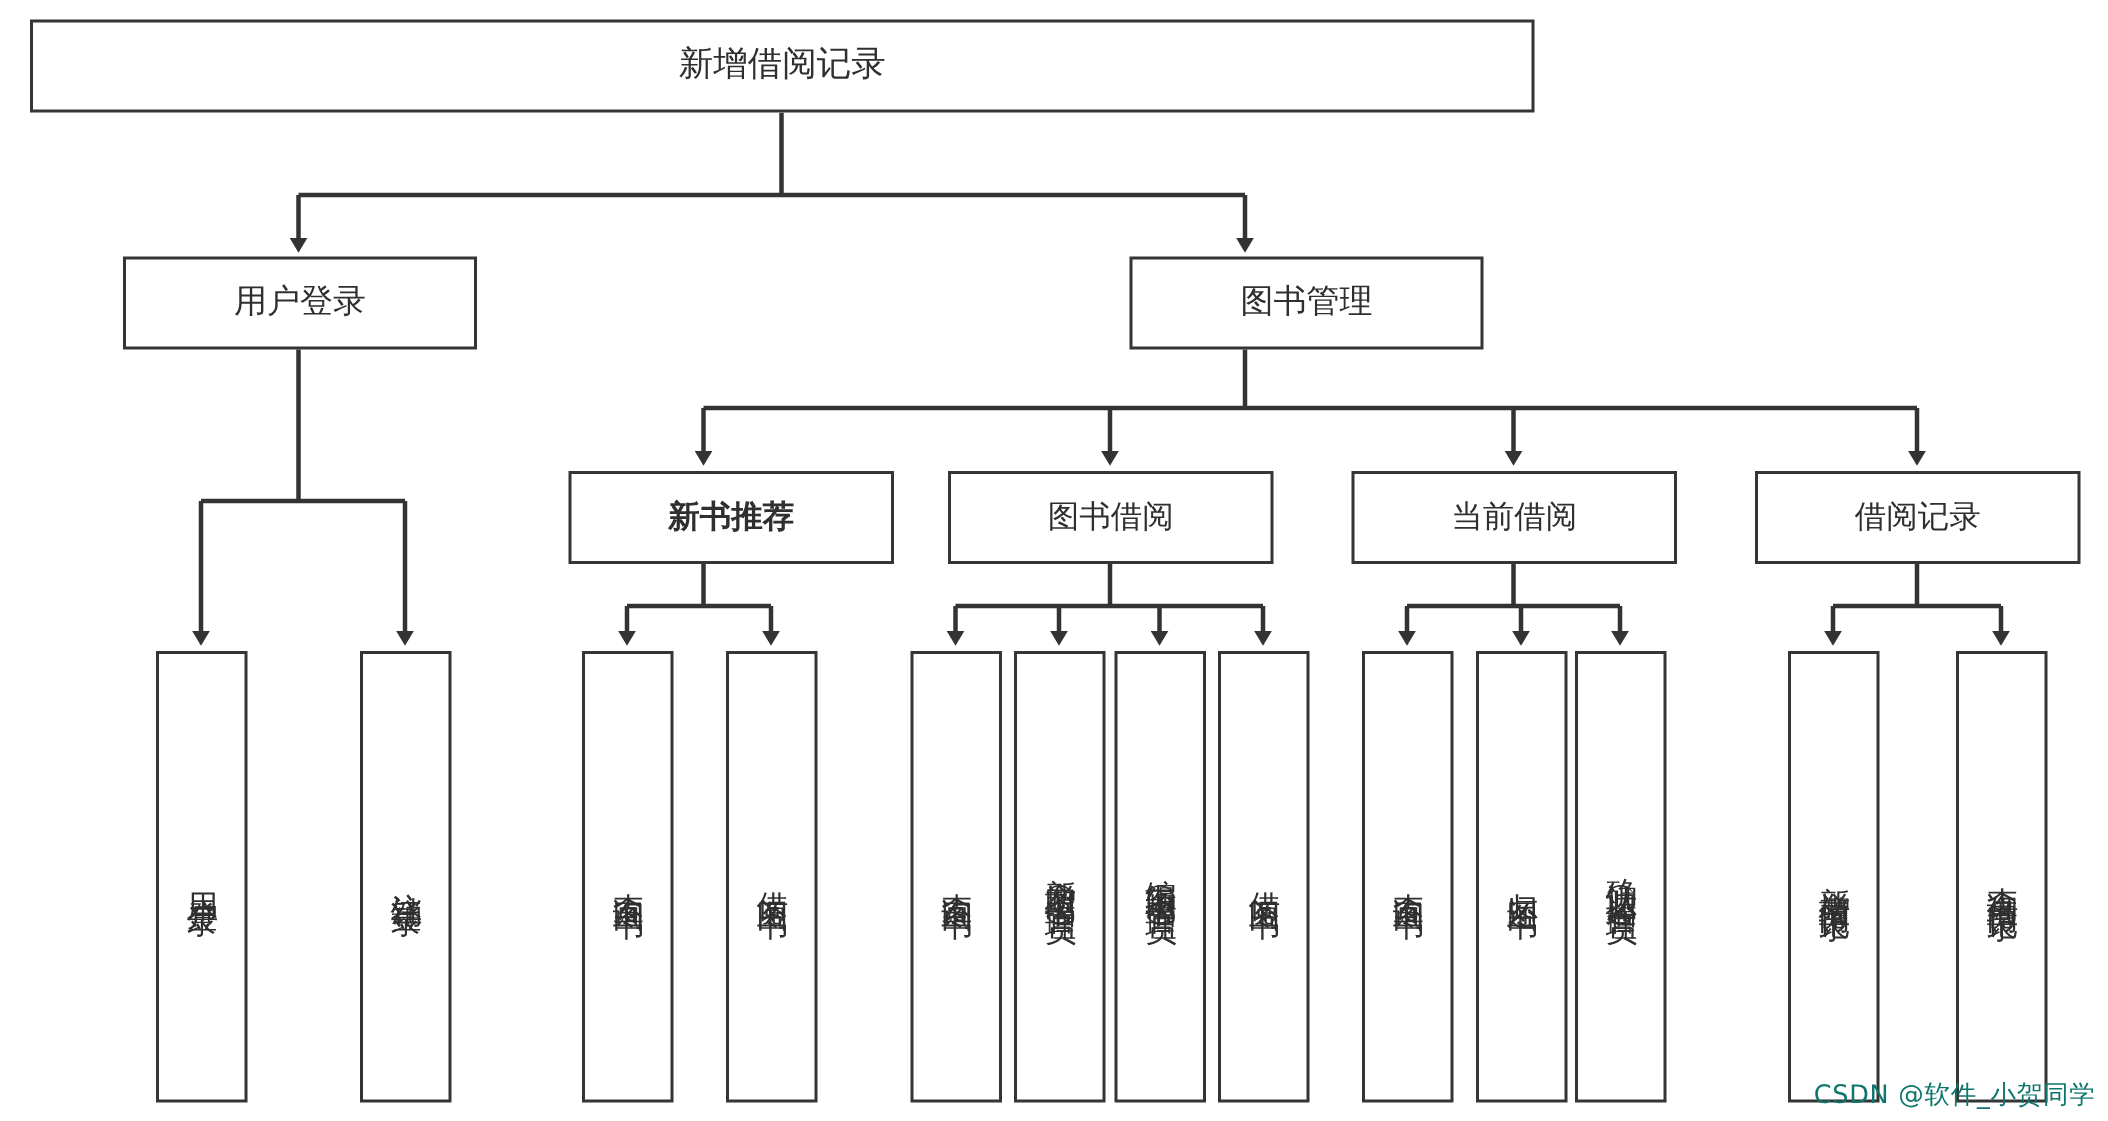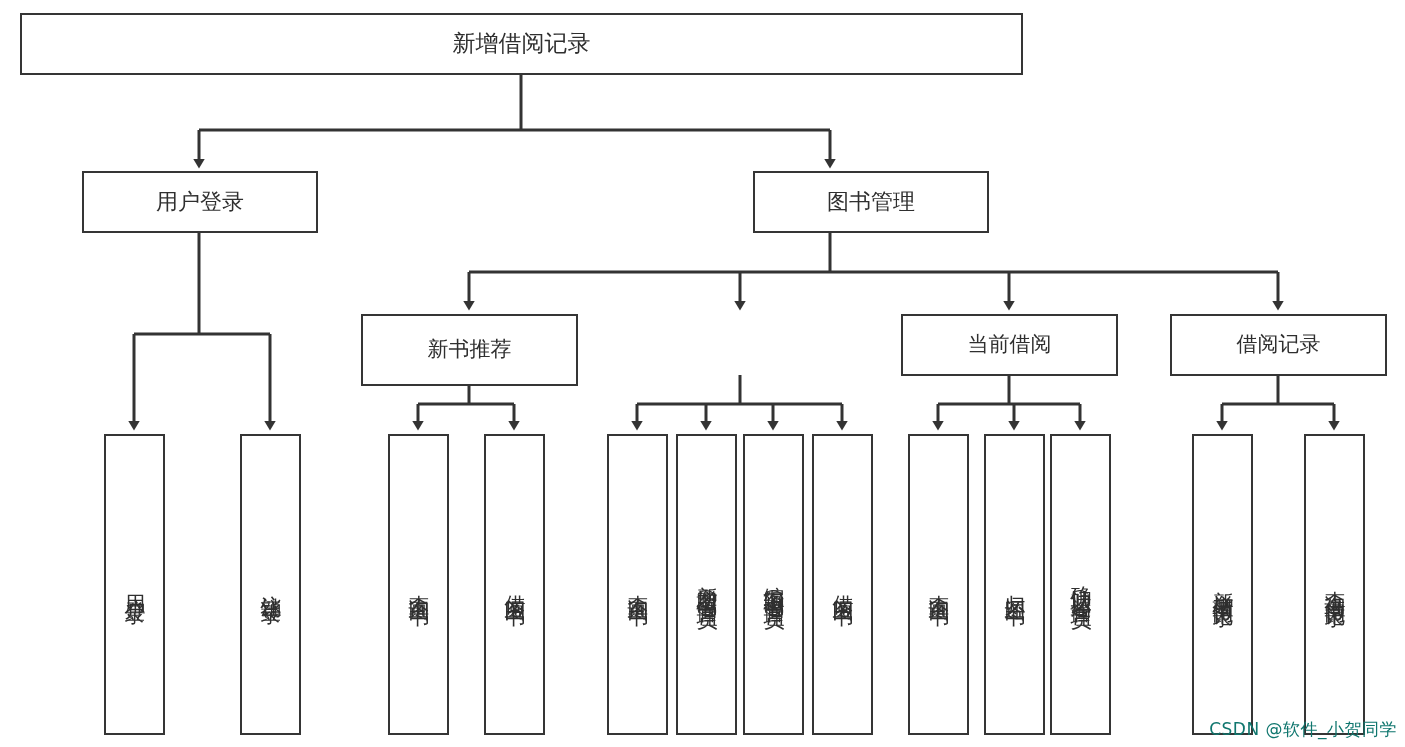--- a/index.html
+++ b/index.html
@@ -140,24 +140,27 @@
   </div>
 
   <div class="node node-l2" style="left:82px; top:171px; width:236px; height:62px;">
     <span class="label">用户登录</span>
   </div>
 
   <div class="node node-l2" style="left:753px; top:171px; width:236px; height:62px;">
     <span class="label">图书管理</span>
   </div>
 
-  <div class="node node-l3" style="left:361px; top:314px; width:217px; height:72px;">
+  <div class="node node-l3" style="left:379px; top:314px; width:217px; height:62px;font-weight:bold;">
     <span class="label">新书推荐</span>
   </div>
 
+  <div class="node node-l3" style="left:632px; top:314px; width:217px; height:62px;">
+    <span class="label">图书借阅</span>
+  </div>
 
   <div class="node node-l3" style="left:1170px; top:314px; width:217px; height:62px;">
     <span class="label">借阅记录</span>
   </div>
 
   <div class="node node-l3" style="left:901px; top:314px; width:217px; height:62px;">
     <span class="label">当前借阅</span>
   </div>
 
   <div class="node node-leaf" style="left:104px; top:434px; width:61px; height:301px;">

